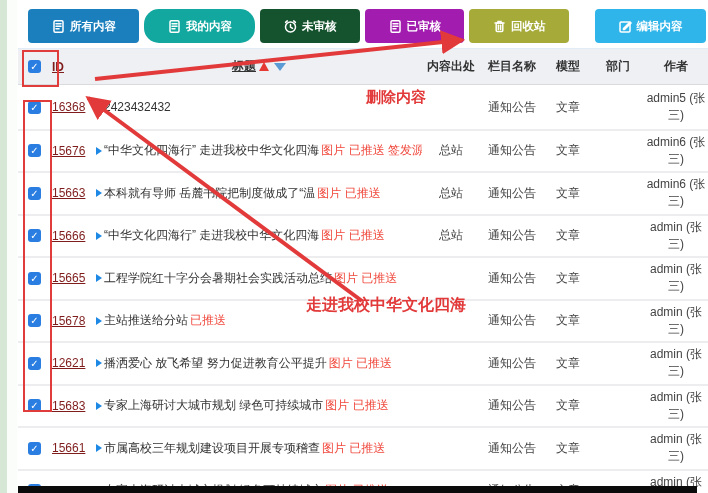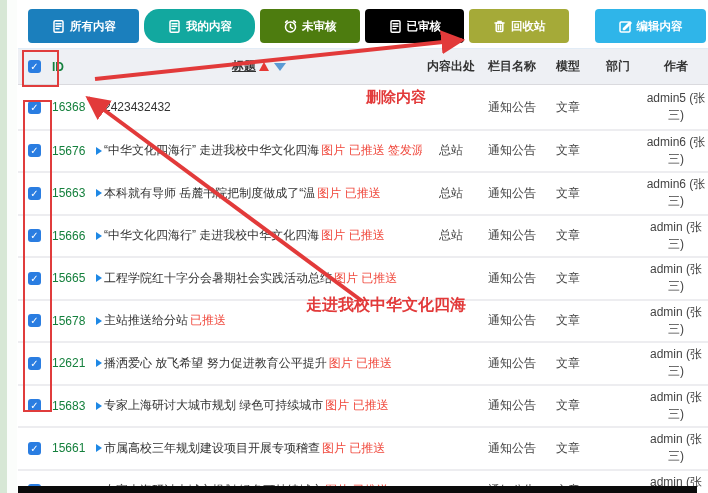--- a/index.html
+++ b/index.html
@@ -34,21 +34,21 @@
     display:flex;align-items:center;font-size:12px;font-weight:bold;color:#333;
   }
   .rows{position:absolute;left:18px;top:86px;width:690px;height:407px;overflow:hidden;}
   .row{
     height:42.5px;box-sizing:border-box;display:flex;align-items:center;
     font-size:12px;color:#444;background:#fff;
   }
   .row + .row{border-top:2px solid #ededf0;}
 
   .col-check{width:34px;flex:0 0 auto;display:flex;align-items:center;padding-left:10px;box-sizing:border-box;}
-  .col-id{width:44px;flex:0 0 auto;color:#15803d;}
+  .col-id{width:44px;flex:0 0 auto;color:#7f1d1d;text-decoration:underline;}
   .col-title{flex:1 1 auto;display:flex;align-items:center;gap:2px;overflow:hidden;white-space:nowrap;}
   .col-source{width:58px;flex:0 0 auto;text-align:center;}
   .col-cat{width:64px;flex:0 0 auto;text-align:center;}
   .col-model{width:48px;flex:0 0 auto;text-align:center;}
   .col-dept{width:52px;flex:0 0 auto;text-align:center;}
   .col-author{width:64px;flex:0 0 auto;text-align:center;line-height:17px;}
 
   .thead .col-title{justify-content:center;gap:3px;text-decoration:underline;}
 
   .checkbox{
@@ -96,30 +96,30 @@
   </button>
   <button class="tb-btn" style="background: rgb(18, 168, 159); border-radius: 15px;">
     <svg width="15" height="15" viewBox="0 0 15 15" fill="none" stroke="#fff" stroke-width="1.5" stroke-linecap="round">
         <rect x="3" y="1.8" width="9" height="11.5" rx="1.2"></rect>
         <line x1="5" y1="4.8" x2="10" y2="4.8"></line>
         <line x1="5" y1="7.3" x2="10" y2="7.3"></line>
         <line x1="5" y1="9.8" x2="8" y2="9.8"></line>
       </svg>
     <span>我的内容</span>
   </button>
-  <button class="tb-btn" style="background: #4d7c0f;">
+  <button class="tb-btn" style="background: #14532d;">
     <svg width="15" height="15" viewBox="0 0 15 15" fill="none" stroke="#fff" stroke-width="1.5" stroke-linecap="round">
         <circle cx="7.5" cy="8" r="5"></circle>
         <path d="M7.5 5.6V8l2 1.3"></path>
         <path d="M2.6 3.4L4.3 1.9"></path>
         <path d="M12.4 3.4L10.7 1.9"></path>
       </svg>
     <span>未审核</span>
   </button>
-  <button class="tb-btn" style="background: #000000; align-items: center;">
+  <button class="tb-btn" style="background: #a21caf; align-items: center;">
     <svg width="15" height="15" viewBox="0 0 15 15" fill="none" stroke="#fff" stroke-width="1.5" stroke-linecap="round">
         <rect x="3" y="1.8" width="9" height="11.5" rx="1.2"></rect>
         <line x1="5" y1="4.8" x2="10" y2="4.8"></line>
         <line x1="5" y1="7.3" x2="10" y2="7.3"></line>
         <line x1="5" y1="9.8" x2="8" y2="9.8"></line>
       </svg>
     <span>已审核</span>
   </button>
   <button class="tb-btn" style="background: rgb(165, 170, 56);">
     <svg width="15" height="15" viewBox="0 0 15 15" fill="none" stroke="#fff" stroke-width="1.5" stroke-linecap="round">

